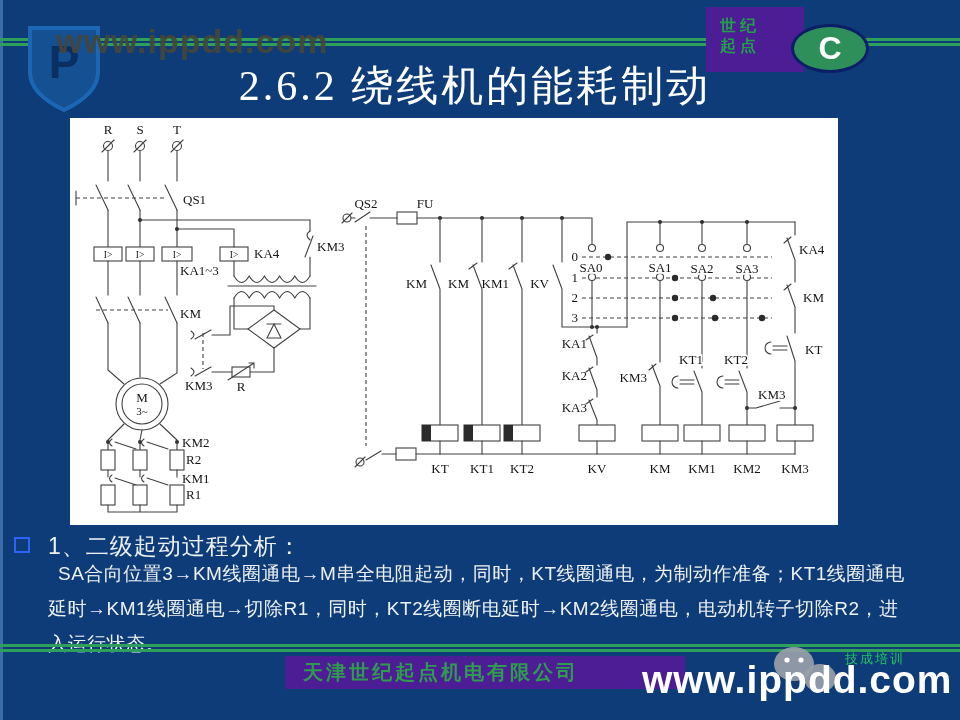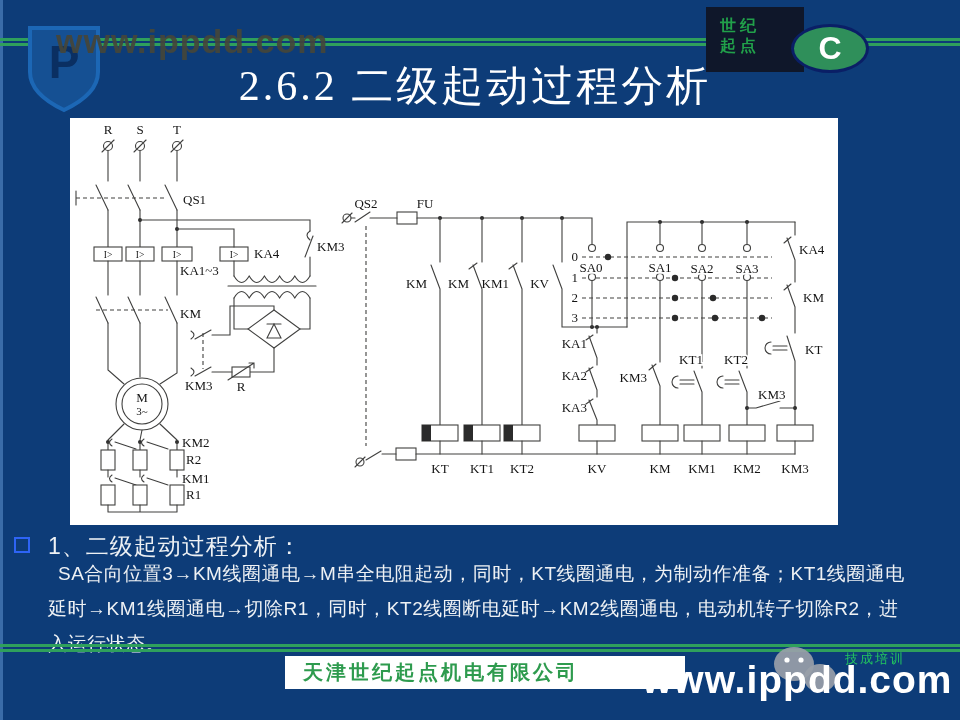--- a/index.html
+++ b/index.html
@@ -8,40 +8,40 @@
   .abs{position:absolute;}
   .edge-strip{left:0;top:0;width:3px;height:720px;background:#3a6ca8;}
   
   .gline{left:0;width:960px;height:3px;background:#2fa05c;}
   
   .shield{left:20px;top:20px;}
   
   .wm-top{left:56px;top:22px;font-size:34px;font-weight:bold;color:#45463a;
           letter-spacing:1px;opacity:.92;}
   
-  .brand-box{left:706px;top:7px;width:98px;height:65px;background:#0f172a;}
+  .brand-box{left:706px;top:7px;width:98px;height:65px;background:#4c1d95;}
   .brand-box .bt{margin:9px 0 0 14px;font-size:16px;font-weight:bold;color:#21a04a;
                  line-height:20px;letter-spacing:4px;}
   .badge{left:791px;top:24px;width:72px;height:43px;background:#2f8f5a;
          border:3px solid #0a1f66;border-radius:50%;display:flex;
          align-items:center;justify-content:center;}
   .badge span{color:#fff;font-size:32px;font-weight:bold;}
   
   .title{left:0;top:58px;width:950px;text-align:center;color:#ffffff;
          font-family:"Liberation Serif","DejaVu Serif",serif;font-size:42px;
          letter-spacing:3px;white-space:nowrap;}
   
   .panel{left:70px;top:118px;width:768px;height:407px;background:#ffffff;}
   
   .bullet-sq{left:14px;top:537px;width:12px;height:12px;border:2px solid #2e64f5;}
   .b-line1{left:48px;top:531px;font-size:23px;color:#eef1f4;letter-spacing:1px;}
   .b-body{left:48px;top:556px;width:868px;font-size:19px;color:#eef1f4;
           line-height:35px;text-indent:10px;letter-spacing:.5px;}
   
-  .footer-box{left:285px;top:656px;width:400px;height:33px;background:#ffffff;
+  .footer-box{left:285px;top:656px;width:400px;height:33px;background:#4c1d95;
               display:flex;align-items:center;}
   .footer-box span{margin-left:18px;font-size:20px;font-weight:bold;color:#2e9b4e;
                    letter-spacing:3px;}
   .wechat{left:772px;top:645px;}
   .jicheng{left:845px;top:650px;font-size:13px;color:#22c55e;letter-spacing:2px;}
   .wm-bottom{left:642px;top:658px;font-size:39px;font-weight:bold;color:#ffffff;
              letter-spacing:1px;}
   
   .w{fill:none;stroke:#40403f;stroke-width:1.1;stroke-linecap:round;}
   .wd{fill:none;stroke:#40403f;stroke-width:1.1;stroke-dasharray:4 3;}
@@ -72,21 +72,21 @@
 <div class="abs brand-box">
   <div class="bt">
     <div>世纪</div>
     <div>起点</div>
   </div>
 </div>
 <div class="abs badge">
   <span>C</span>
 </div>
 
-<div class="abs title">2.6.2 二级起动过程分析</div>
+<div class="abs title">2.6.2 绕线机的能耗制动</div>
 
 <div class="abs panel">
 <svg width="768" height="407" viewBox="0 0 768 407">
 
   <text class="lb" x="38" y="16" text-anchor="middle">R</text>
   <text class="lb" x="70" y="16" text-anchor="middle">S</text>
   <text class="lb" x="107" y="16" text-anchor="middle">T</text>
 
   <g>
     <circle class="box" cx="38" cy="28" r="4.5"></circle>

